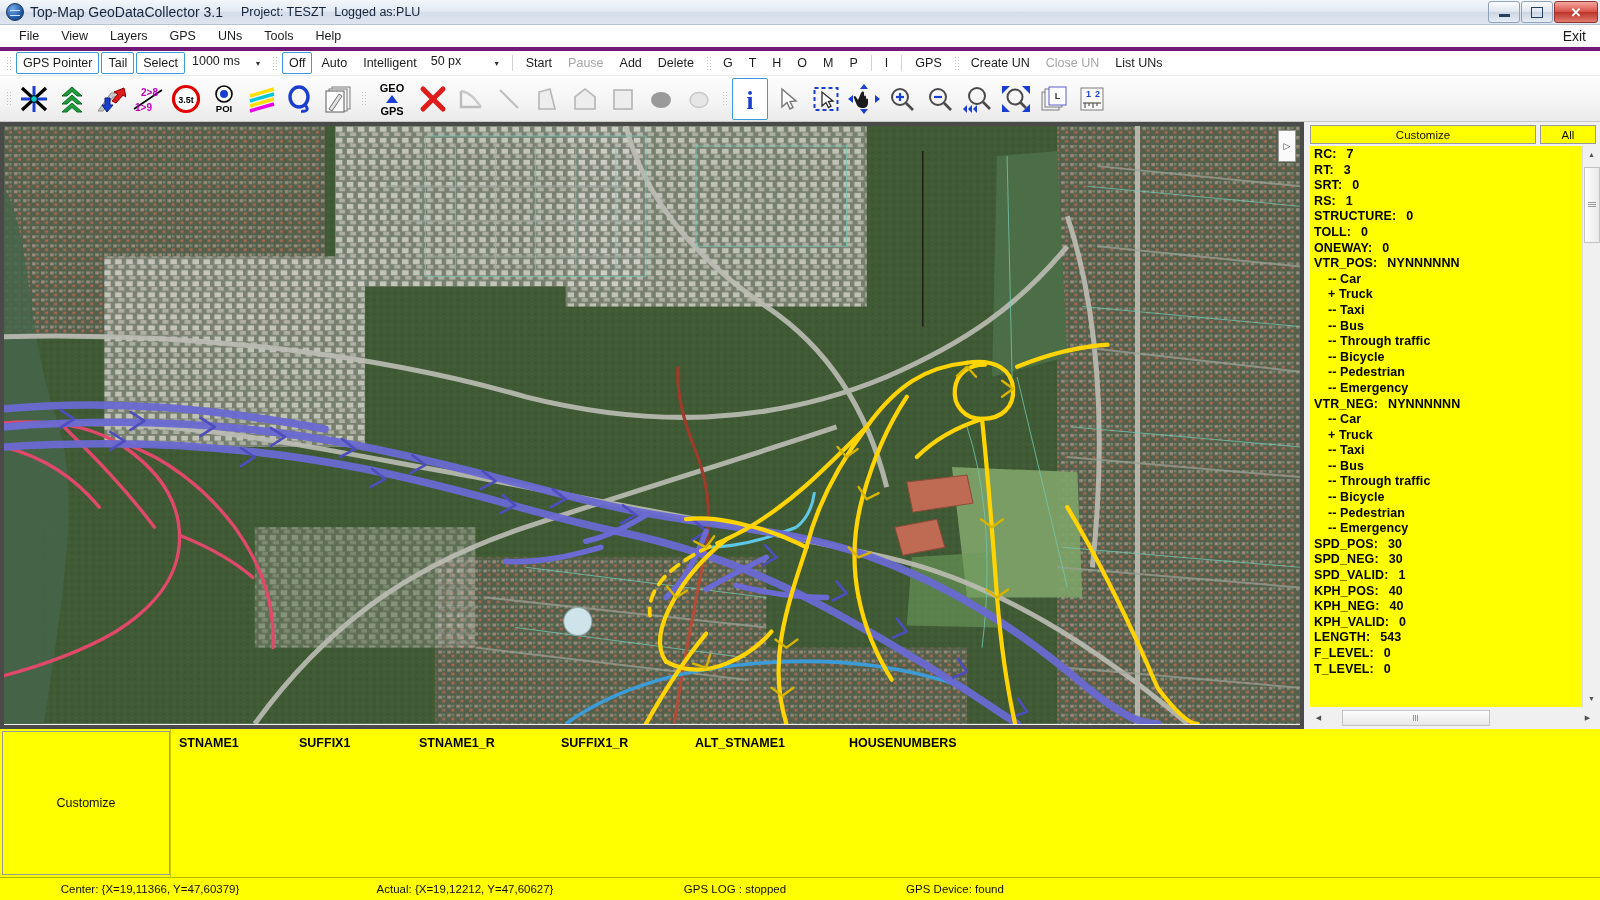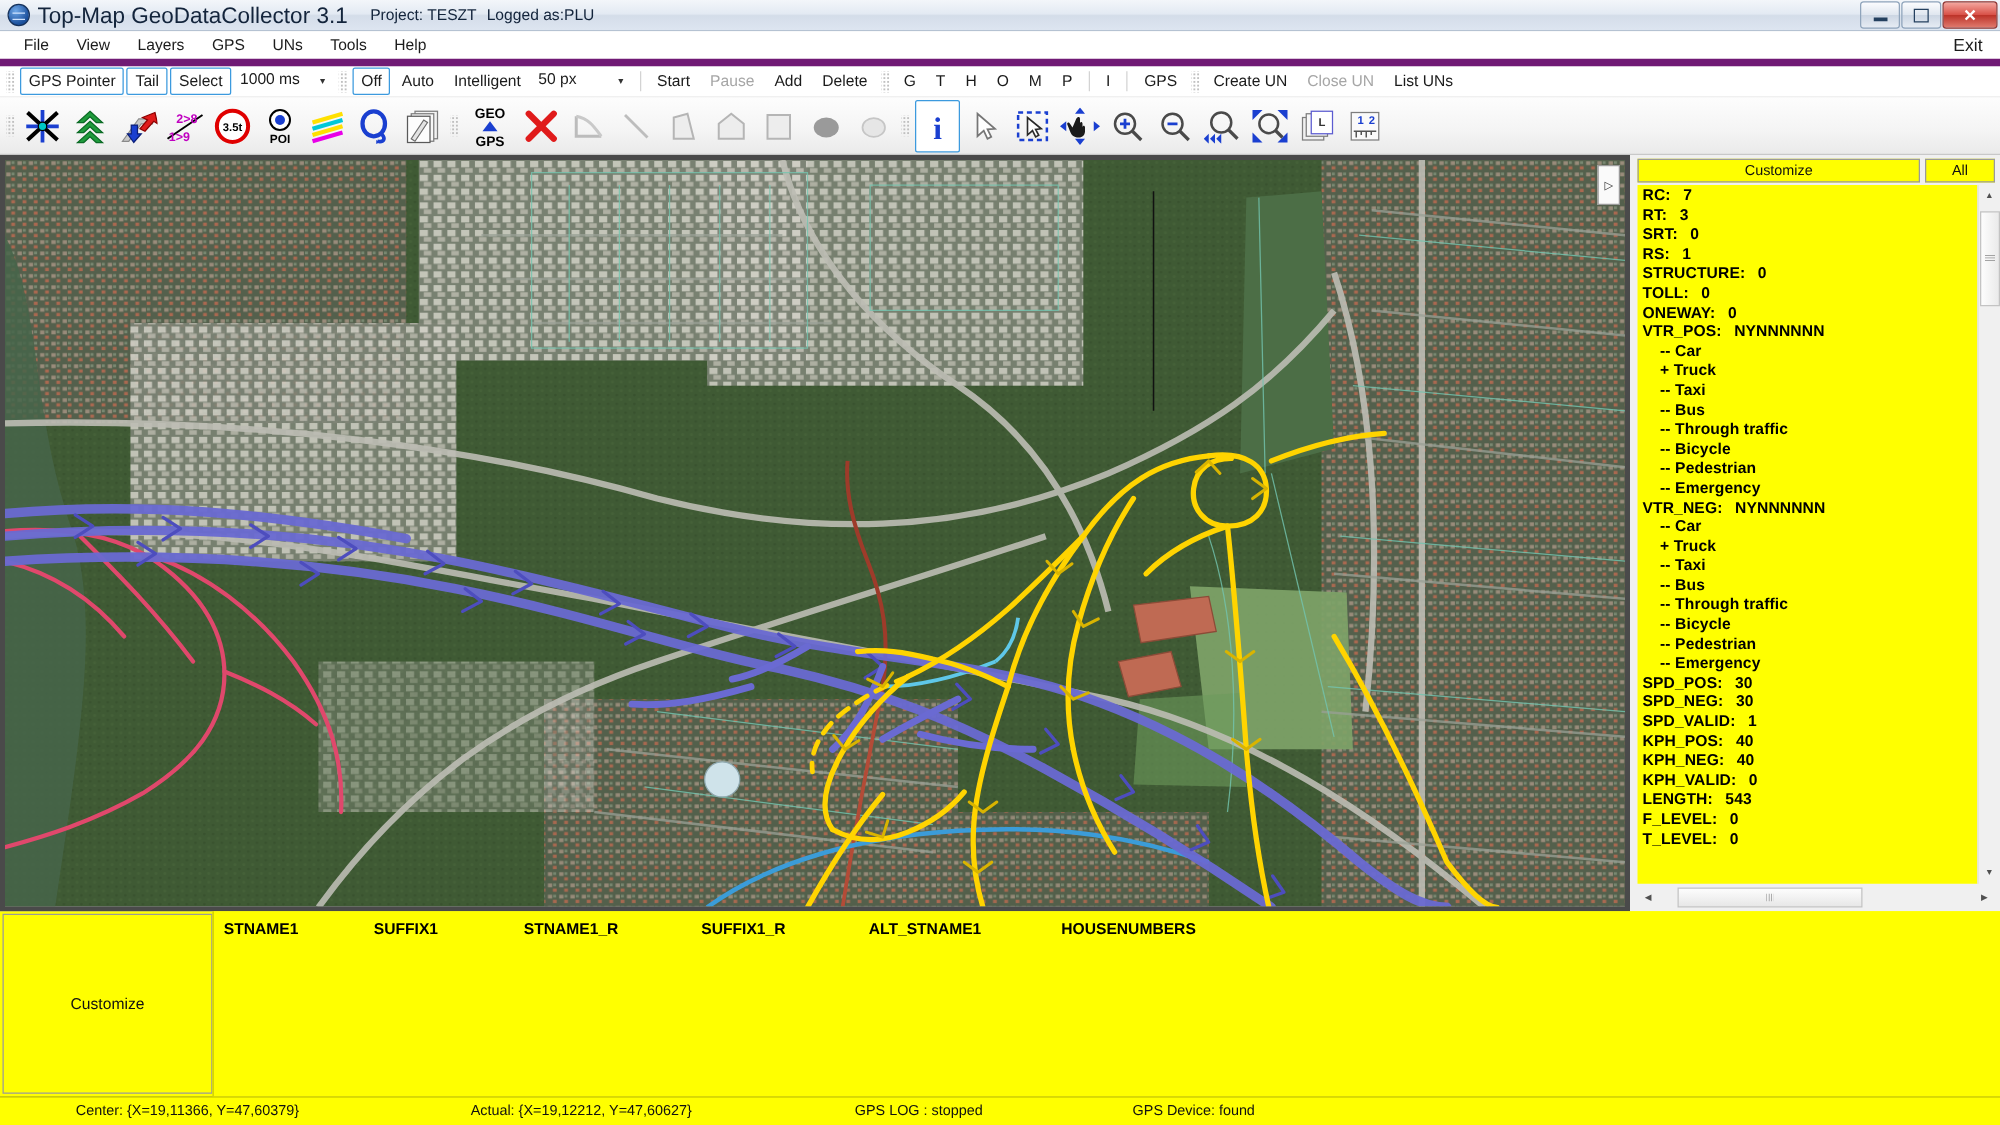--- a/index.html
+++ b/index.html
@@ -16,37 +16,37 @@
     height:24px;flex:0 0 24px;
     background:linear-gradient(to bottom,#f3f6fa 0%,#e3eaf3 46%,#d4dde9 52%,#dde5f0 100%);
     border-bottom:1px solid #b5c2d2;
     display:flex;align-items:center;position:relative;
   }
   .tb-icon{width:16px;height:16px;margin-left:6px;margin-right:6px;flex:0 0 16px;
     border-radius:50%;background:radial-gradient(circle at 35% 30%,#6fa8e8,#1a4f9c 70%);
     border:1px solid #16325c;position:relative;}
   .tb-icon:after{content:"";position:absolute;left:3px;top:6px;width:10px;height:4px;
     border-top:1px solid #cfe3ff;border-bottom:1px solid #cfe3ff;}
-  .tb-title{font-size:18px;color:#13243b;white-space:nowrap;}
+  .tb-title{font-size:14px;color:#13243b;white-space:nowrap;}
   .tb-sub{font-size:12.5px;color:#13243b;margin-left:18px;white-space:nowrap;}
   .tb-sub2{font-size:12.5px;color:#13243b;margin-left:8px;white-space:nowrap;}
   .wbtns{position:absolute;right:0;top:0;display:flex;height:22px;}
   .wbtn{width:30px;height:20px;margin-top:1px;display:flex;align-items:center;justify-content:center;
     border:1px solid #8fa4bb;border-radius:3px;margin-right:1px;
     background:linear-gradient(to bottom,#fbfcfe,#dfe6ef 50%,#ccd6e3 52%,#e6ecf4);
     font-size:11px;color:#24405f;}
   .wbtn.close{width:42px;margin-right:2px;border-color:#8e3431;
     background:linear-gradient(to bottom,#f4a79f,#d9534a 48%,#bd342a 52%,#e07a6e);
     color:#fff;font-weight:bold;font-size:13px;}
   .wbtn .min{display:block;width:11px;height:3px;background:#24405f;margin-top:6px;}
   .wbtn .max{display:block;width:10px;height:9px;border:1.5px solid #24405f;}
 
   
   .menubar{
-    height:22px;flex:0 0 22px;background:#ffffff;border-bottom:6px solid #701a75;
+    height:22px;flex:0 0 22px;background:#ffffff;border-bottom:4px solid #701a75;
     display:flex;align-items:center;padding-left:8px;position:relative;
   }
   .menu-item{font-size:12.5px;color:#1c1c1c;padding:2px 11px;white-space:nowrap;}
   .menu-exit{position:absolute;right:14px;font-size:14px;color:#1c1c1c;}
 
   
   .tbar1{
     height:24px;flex:0 0 24px;background:#ffffff;
     display:flex;align-items:center;border-bottom:1px solid #ececec;
     padding-left:2px;font-size:12.5px;color:#1b1b1b;

